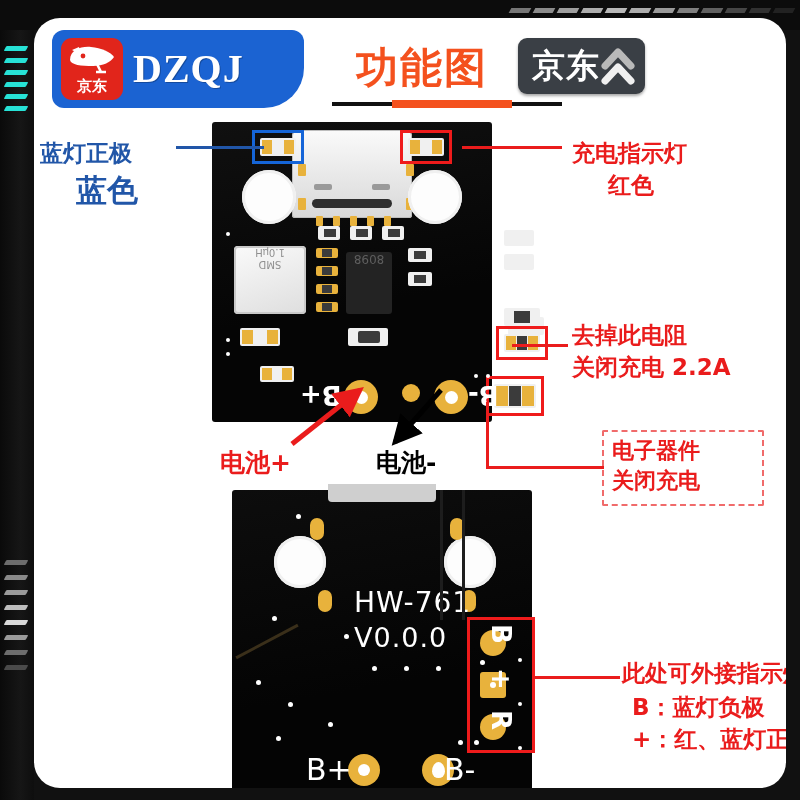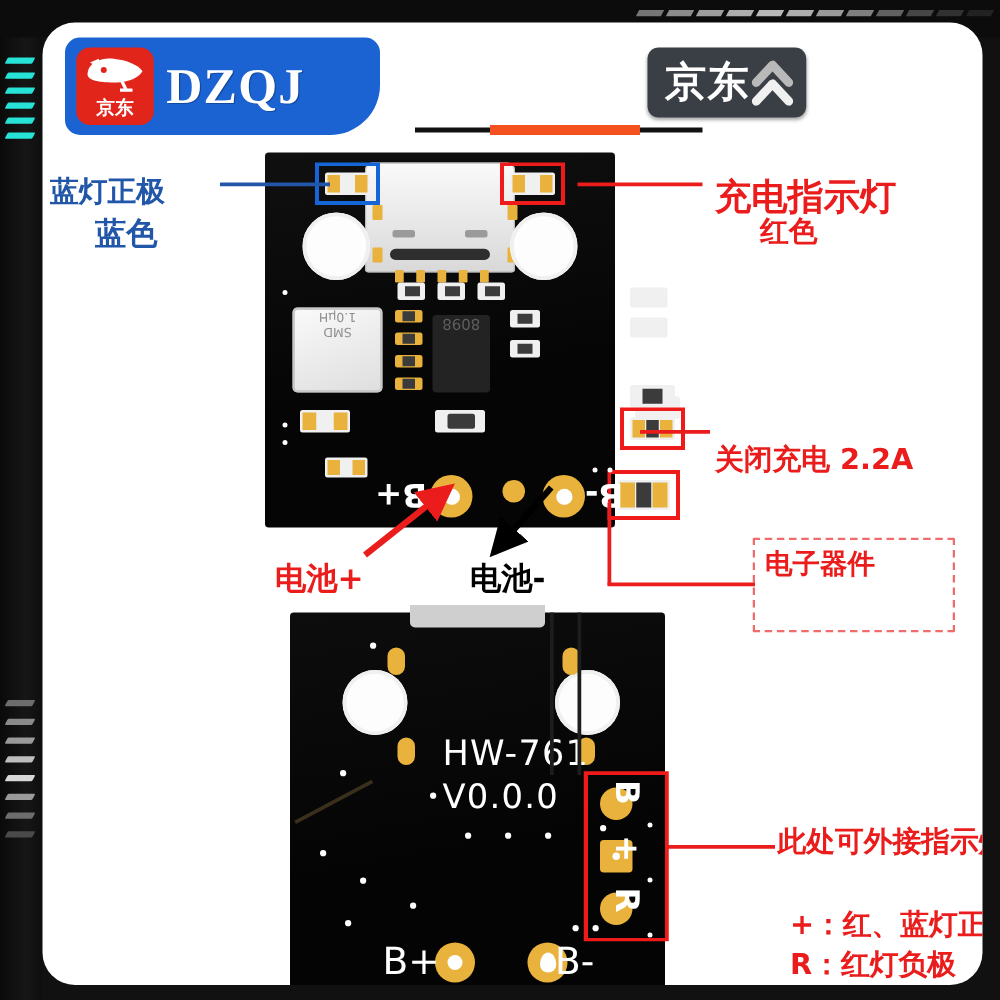--- a/index.html
+++ b/index.html
@@ -154,20 +154,21 @@
             <path d="M5 6 L12 3 L14 11 Z" fill="#fff"></path>
             <path d="M30 20 L34 28 M34 28 L29 28 M34 28 L39 28" stroke="#fff" stroke-width="2.6" fill="none"></path>
           </svg>
           <div class="logo-jd">京东</div>
         </div>
         <div class="logo-txt">
           <div class="logo-en">DZQJ</div>
         </div>
       </div>
 
+      <div class="title">功能图</div>
       <div class="title-rule"></div>
       <div class="title-rule-hi"></div>
 
       <div class="pill">
         <span class="pill-a">京东</span>
         <span class="chev">
           <svg width="34" height="40" viewBox="0 0 34 40">
             <path d="M4 20 L17 6 L30 20" stroke="#b9b9b9" stroke-width="7" fill="none" stroke-linecap="round" stroke-linejoin="round"></path>
             <path d="M4 35 L17 21 L30 35" stroke="#f0f0f0" stroke-width="7" fill="none" stroke-linecap="round" stroke-linejoin="round"></path>
           </svg>
@@ -342,32 +343,34 @@
       <div class="pad-in" style="left:200px;top:272px;width:13px;height:16px;border-radius:50% 50% 50% 50%/60% 60% 40% 40%;"></div>
 
       <div class="silk" style="left:74px;top:262px;font-size:30px;">B+</div>
       <div class="silk" style="left:212px;top:262px;font-size:30px;">B-</div>
       <div class="sdot" style="left:226px;top:250px;width:5px;height:5px;"></div>
       <div class="sdot" style="left:242px;top:250px;width:5px;height:5px;"></div>
       <div class="sdot" style="left:44px;top:246px;width:5px;height:5px;"></div>
     </div>
 
     <div class="ann ann-blue" style="left:6px;top:120px;font-size:23px;">蓝灯正极</div>
-    <div class="ann ann-blue" style="left:42px;top:152px;font-size:25px;">蓝色</div>
+    <div class="ann ann-blue" style="left:42px;top:152px;font-size:31px;">蓝色</div>
     <div class="leader l-blue" style="left:142px;top:128px;width:88px;"></div>
 
-    <div class="ann ann-red" style="left:538px;top:120px;font-size:29px;">充电指示灯</div>
+    <div class="ann ann-red" style="left:538px;top:120px;font-size:23px;">充电指示灯</div>
     <div class="ann ann-red" style="left:574px;top:152px;font-size:23px;">红色</div>
     <div class="leader l-red" style="left:428px;top:128px;width:100px;"></div>
 
+    <div class="ann ann-red" style="left:538px;top:302px;font-size:23px;">去掉此电阻</div>
     <div class="ann ann-red" style="left:538px;top:334px;font-size:23px;">关闭充电 2.2A</div>
     <div class="leader l-red" style="left:478px;top:326px;width:56px;"></div>
 
     <div class="dashbox" style="left:568px;top:412px;width:158px;height:72px;"></div>
     <div class="ann ann-red" style="left:578px;top:418px;font-size:22px;">电子器件</div>
+    <div class="ann ann-red" style="left:578px;top:448px;font-size:22px;">关闭充电</div>
     <div class="vline l-red" style="left:452px;top:384px;height:66px;"></div>
     <div class="leader l-red" style="left:452px;top:448px;width:118px;"></div>
 
     <svg style="position:absolute;left:250px;top:368px;width:110px;height:62px;">
       <defs>
           <marker id="ah-red" markerWidth="6" markerHeight="6" refX="5" refY="3" orient="auto">
         <path d="M0,0 L6,3 L0,6 z" fill="#ea1c1c"></path>
           </marker>
         </defs>
       <line x1="8" y1="58" x2="76" y2="4" stroke="#ea1c1c" stroke-width="5" marker-end="url(#ah-red)"></line>
@@ -379,17 +382,17 @@
           <marker id="ah-blk" markerWidth="6" markerHeight="6" refX="5" refY="3" orient="auto">
         <path d="M0,0 L6,3 L0,6 z" fill="#000"></path>
           </marker>
         </defs>
       <line x1="62" y1="4" x2="16" y2="56" stroke="#000" stroke-width="5" marker-end="url(#ah-blk)"></line>
     </svg>
     <div class="ann ann-black" style="left:342px;top:428px;font-size:25px;">电池-</div>
 
     <div class="leader l-red" style="left:500px;top:658px;width:86px;"></div>
     <div class="ann ann-red" style="left:588px;top:640px;font-size:23px;">此处可外接指示灯</div>
+    <div class="ann ann-red" style="left:598px;top:674px;font-size:23px;">B：蓝灯负极</div>
     <div class="ann ann-red" style="left:598px;top:706px;font-size:23px;">+：红、蓝灯正极</div>
-    <div class="ann ann-red" style="left:598px;top:738px;font-size:23px;">R：红灯负极</div>
 
   </div>
 </div>
 
 </body></html>

